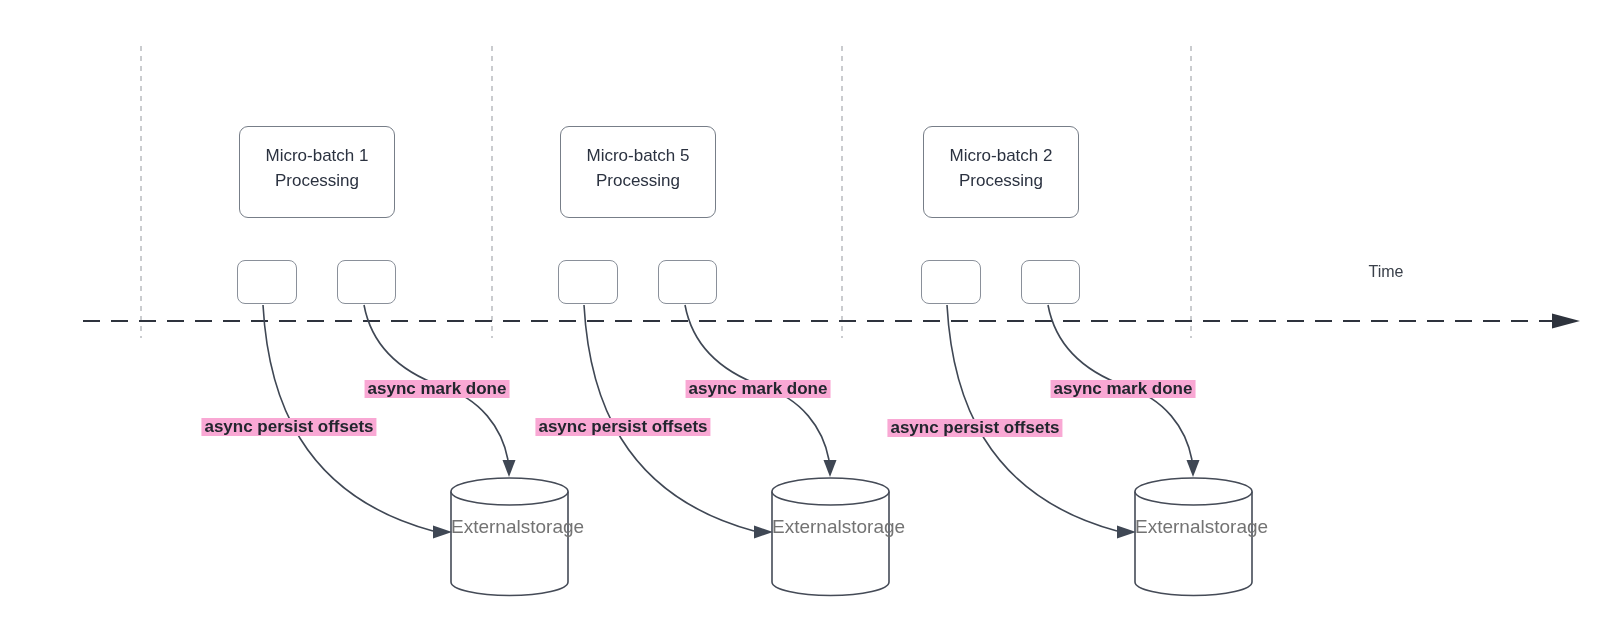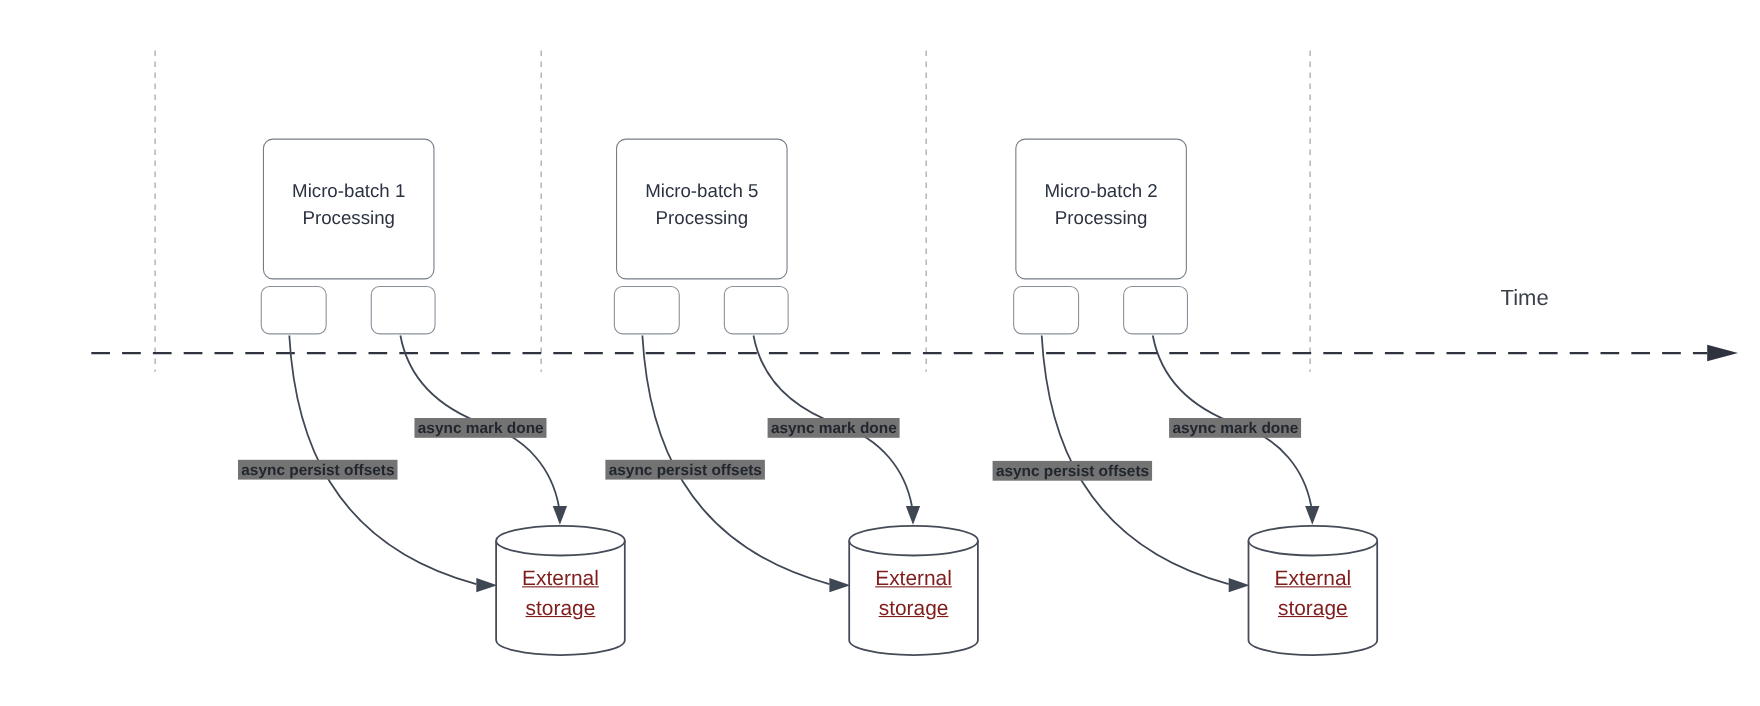--- a/index.html
+++ b/index.html
@@ -1,36 +1,36 @@
 <!DOCTYPE html>
 <html><head>
 <meta charset="utf-8">
 <style>
   html,body{margin:0;padding:0;background:#fff;}
   .canvas{position:relative;width:1600px;height:642px;background:#ffffff;
           font-family:"Liberation Sans",sans-serif;overflow:hidden;}
   svg.layer{position:absolute;left:0;top:0;}
   .batch-group{position:absolute;top:0;width:0;height:0;overflow:visible;}
-  .proc-box{position:absolute;left:239px;top:126px;width:156px;height:128px;
+  .proc-box{position:absolute;left:239px;top:126px;width:156px;height:92px;
             border:1.6px solid #777e88;border-radius:9px;background:#fff;
             display:flex;flex-direction:column;align-items:center;justify-content:center;
             padding-bottom:8px;box-sizing:border-box;}
   .proc-box span{display:block;text-align:center;font-size:17px;line-height:25px;color:#2b3240;}
   .mini-box{position:absolute;top:260px;height:44px;border:1.5px solid #8a909a;
             border-radius:8px;background:#fff;box-sizing:border-box;}
   .mini-a{left:237px;width:60px;}
   .mini-b{left:337px;width:59px;}
   .storage-label{position:absolute;left:451px;top:513px;width:117px;
-                 display:flex;flex-direction:column;align-items:center;
-                 font-size:19px;line-height:27px;color:#7f1d1d;text-align:center;text-decoration:underline;}
+                 display:flex;flex-direction:row;align-items:center;
+                 font-size:19px;line-height:27px;color:#737373;text-align:center;}
   .conn-label{position:absolute;transform:translate(-50%,-50%);white-space:nowrap;
-              font-size:14px;font-weight:bold;color:#22262e;background:#737373;
+              font-size:17px;font-weight:bold;color:#22262e;background:#f9a8d4;
               padding:0 3px;line-height:18px;}
   .time-label{position:absolute;transform:translate(-50%,-50%);left:1386px;top:272px;
-              font-size:20px;color:#3a404a;white-space:nowrap;}
+              font-size:16px;color:#3a404a;white-space:nowrap;}
 </style>
 </head>
 <body>
 
 <div class="canvas">
 
   <svg class="layer" width="1600" height="642" viewBox="0 0 1600 642">
 
     <g stroke="#b4b7bb" stroke-width="1.4" stroke-dasharray="5 5">
       <line x1="141" y1="46" x2="141" y2="338"></line>

